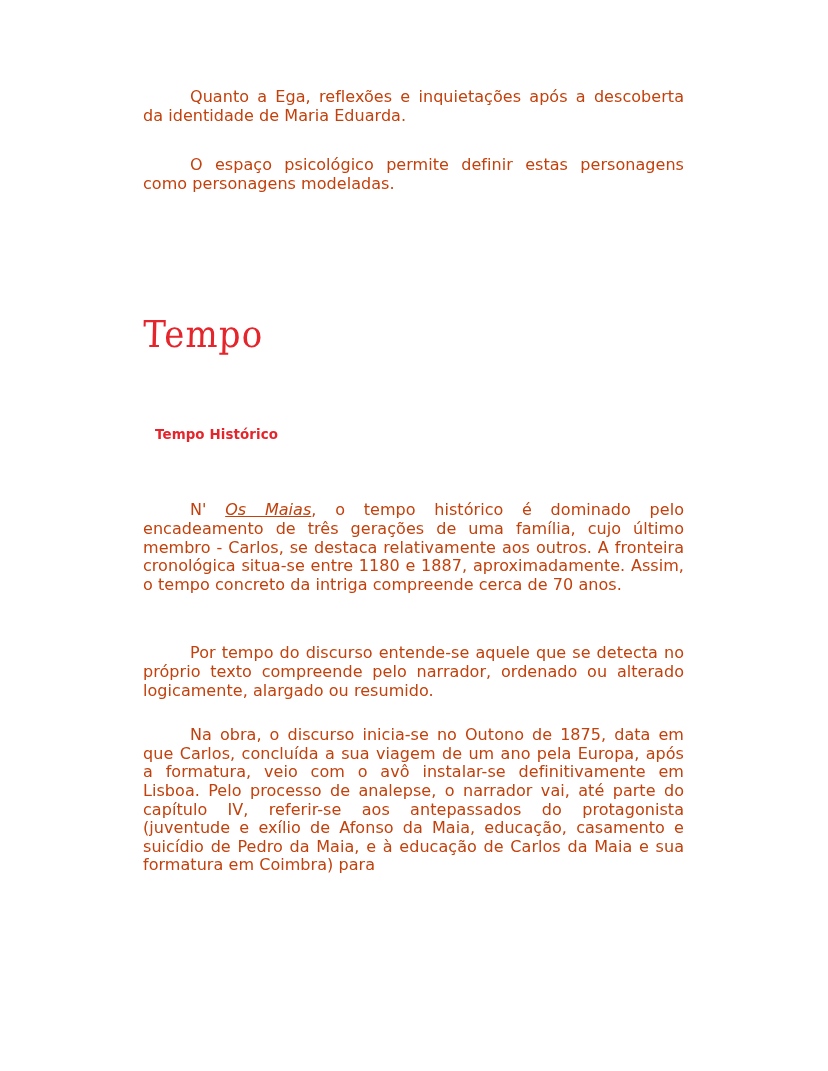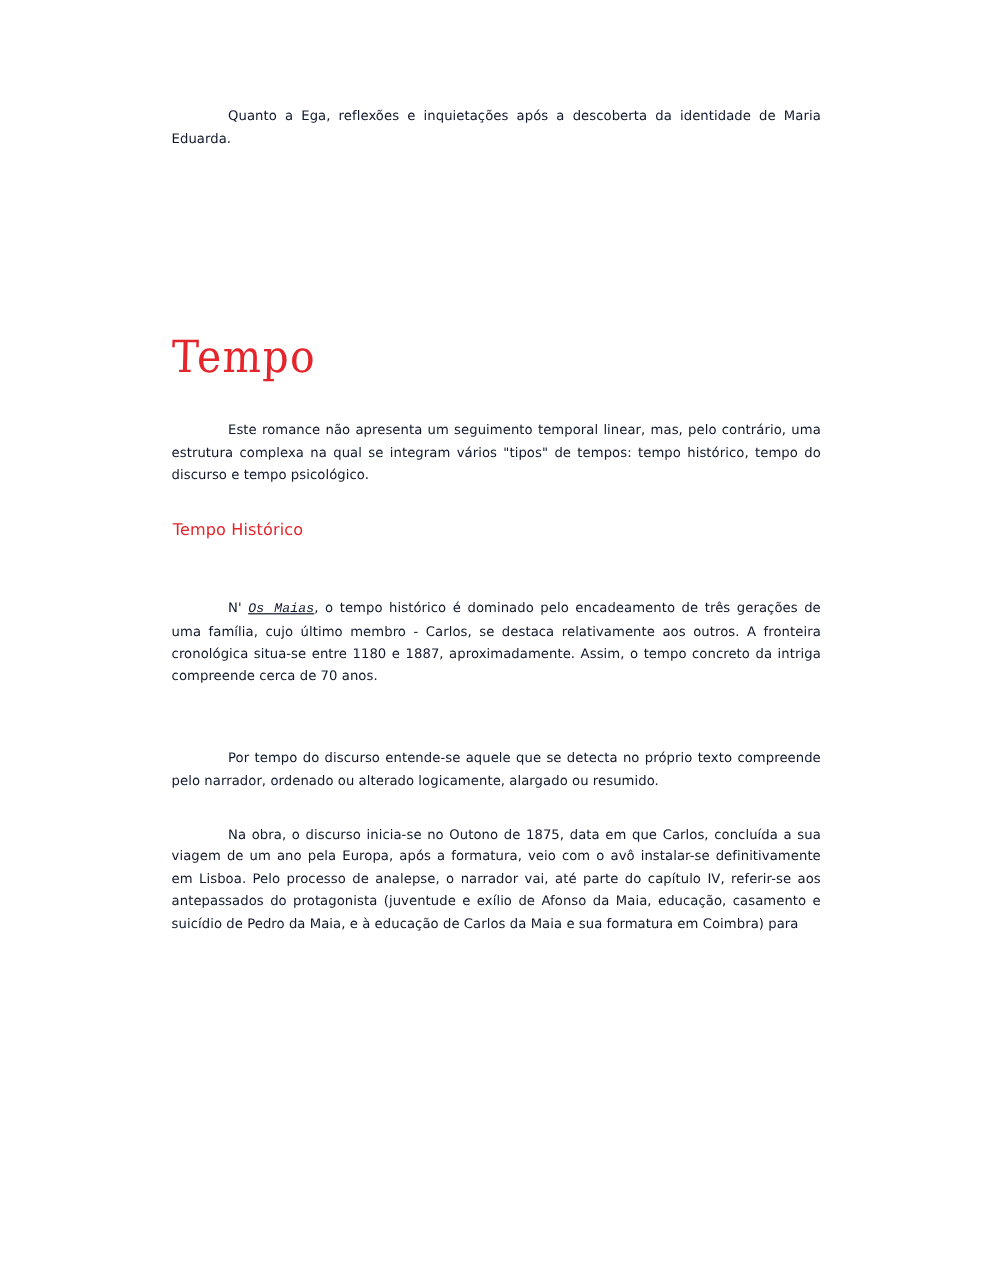--- a/index.html
+++ b/index.html
@@ -27,23 +27,23 @@
 
   .content {
     position: absolute;
     left: 143px;
     top: 88px;
     width: 541px;
   }
 
   p.para {
     margin: 0 0 0 0;
-    font-size: 11px;
+    font-size: 16px;
     line-height: 18.6px;
-    color: #0f172a;
+    color: #c2410c;
     text-align: justify;
     text-indent: 47px;
     letter-spacing: 0.05px;
     -webkit-hyphens: none;
     hyphens: none;
   }
 
   
   .gap-sm  { height: 26px; }
   .gap-md  { height: 31px; }
@@ -62,55 +62,54 @@
     font-weight: 400;
     line-height: 40px;
     letter-spacing: 1.2px;
     text-indent: 0;
     transform: scaleX(0.92) skewX(-1.5deg);
     transform-origin: left center;
     white-space: nowrap;
   }
 
   h2.subhead {
-    margin: 1px;
+    margin: 12px;
     padding: 0;
     color: #e4252c;
     font-size: 13.4px;
-    font-weight: normal;
+    font-weight: bold;
     line-height: 17px;
     letter-spacing: 0.1px;
     text-indent: 0;
     white-space: nowrap;
   }
 
   .work-title {
     font-style: italic;
     text-decoration: underline;
-    font-family: Liberation Mono, monospace;
   }
 </style>
 </head>
 <body>
 
 <div class="page">
   <div class="content">
 
     <p class="para">Quanto a Ega, reflexões e inquietações após a descoberta da identidade de Maria Eduarda.</p>
 
     <div class="gap-md"></div>
 
+    <p class="para">O espaço psicológico permite definir estas personagens como personagens modeladas.</p>
 
     <div class="gap-lg"></div>
 
     <h1 class="title-tempo">Tempo</h1>
 
     <div class="gap-xl"></div>
 
-    <p class="para">Este romance não apresenta um seguimento temporal linear, mas, pelo contrário, uma estrutura complexa na qual se integram vários "tipos" de tempos: tempo histórico, tempo do discurso e tempo psicológico.</p>
 
     <div class="gap-head"></div>
 
     <h2 class="subhead">Tempo Histórico</h2>
 
     <div class="gap-sub"></div>
 
 
     <div class="gap-sm"></div>
 

